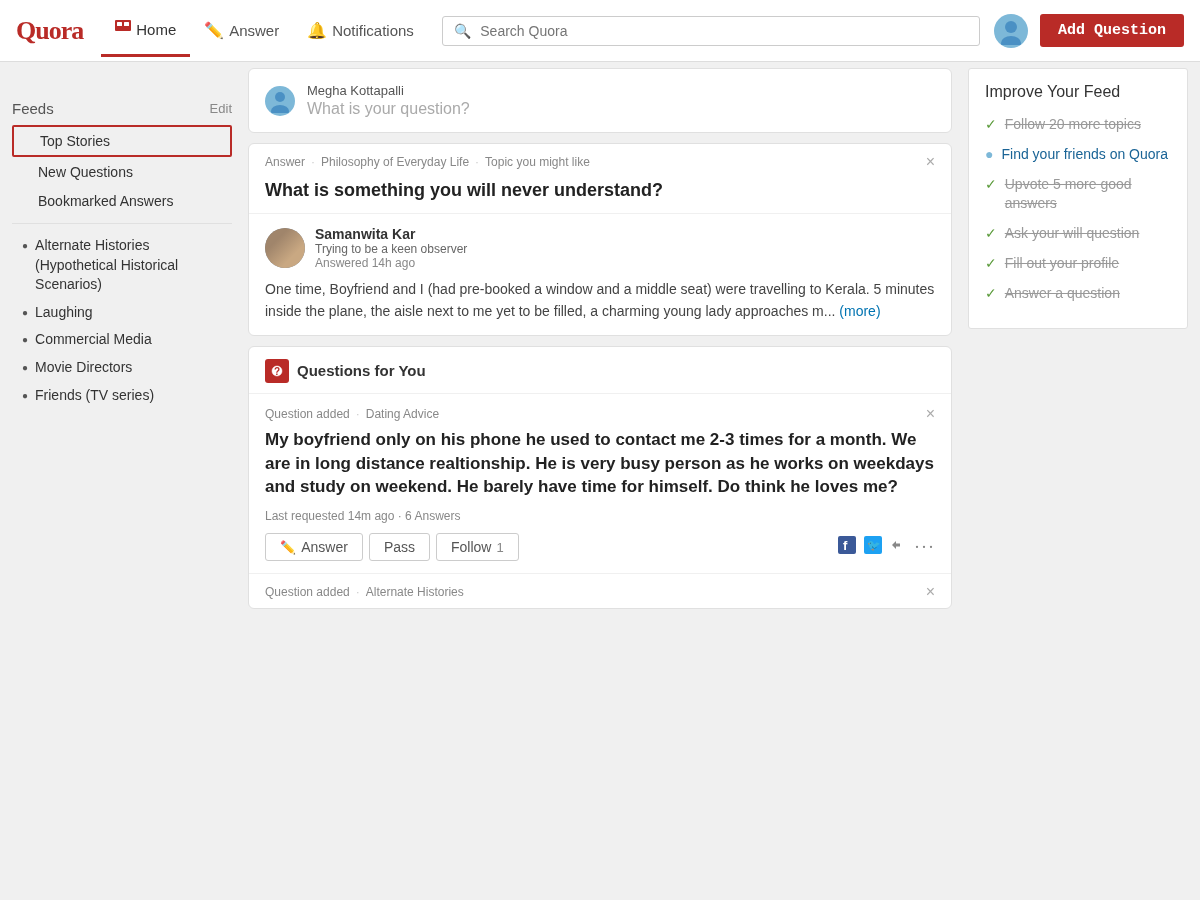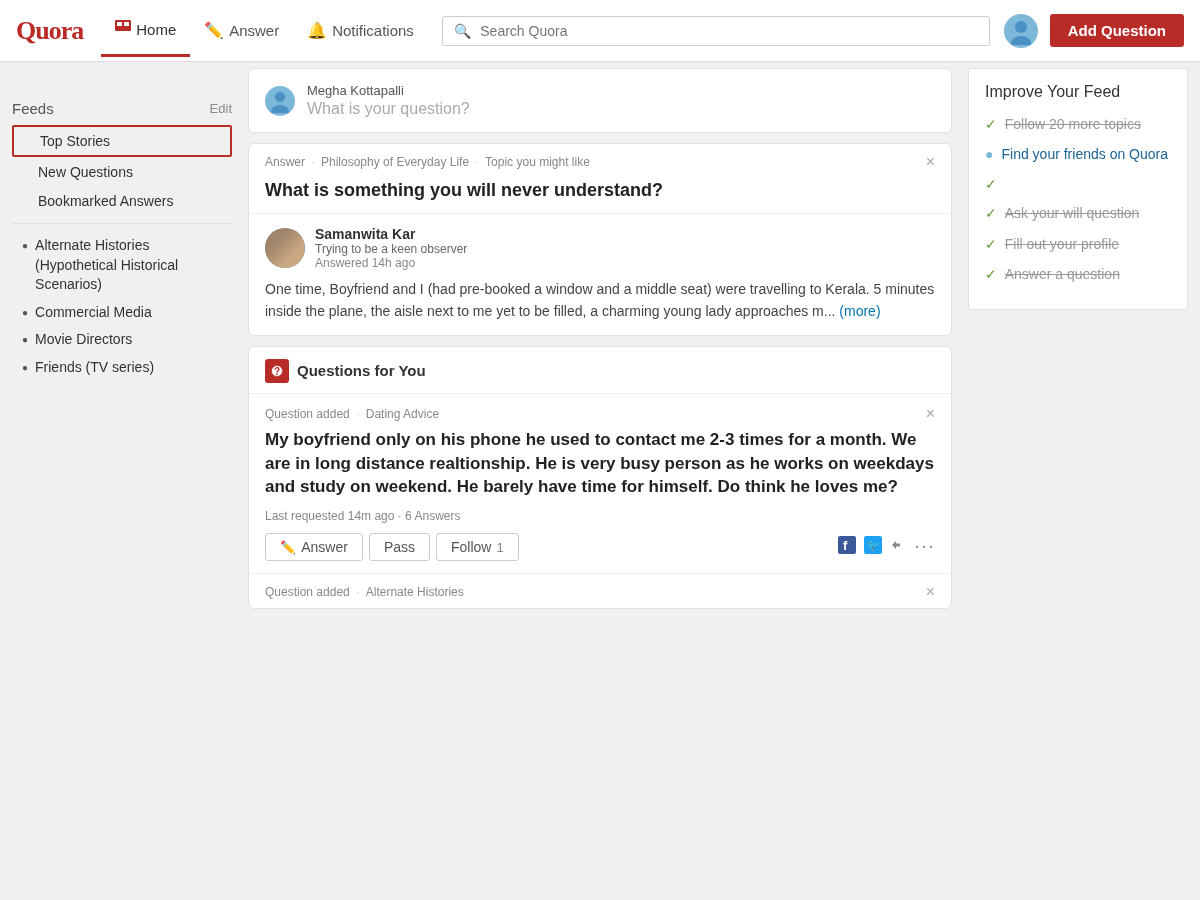--- a/index.html
+++ b/index.html
@@ -76,21 +76,21 @@
       overflow: hidden;
     }
     .avatar-circle svg { width: 28px; height: 28px; }
     .add-question-btn {
       background: #b92b27;
       color: #fff;
       border: none;
       border-radius: 3px;
       padding: 8px 18px;
       font-size: 15px;
-      font-family: Liberation Sans, sans-serif;
+      font-family: Liberation Mono, monospace;
       cursor: pointer;
       white-space: nowrap;
       font-weight: bold;
     }
 
     
     .page-body {
       margin-top: 52px;
       display: flex;
       max-width: 1200px;
@@ -434,20 +434,23 @@
       <span>New Questions</span>
     </div>
     <div class="sidebar-item">
       <span>Bookmarked Answers</span>
     </div>
 
     <hr class="sidebar-divider">
 
     <div class="sidebar-topic">
       <span>Alternate Histories (Hypothetical Historical Scenarios)</span>
+    </div>
+    <div class="sidebar-topic">
+      <span>Laughing</span>
     </div>
     <div class="sidebar-topic">
       <span>Commercial Media</span>
     </div>
     <div class="sidebar-topic">
       <span>Movie Directors</span>
     </div>
     <div class="sidebar-topic">
       <span>Friends (TV series)</span>
     </div>
@@ -582,20 +585,21 @@
         <span class="feed-item-text">Follow 20 more topics</span>
       </div>
 
       <div class="feed-item">
         <span class="feed-check" style="color:#7db8d8">●</span>
         <span class="feed-item-link">Find your friends on Quora</span>
       </div>
 
       <div class="feed-item">
         <span class="feed-check">✓</span>
+        <span class="feed-item-text">Upvote 5 more good answers</span>
       </div>
 
       <div class="feed-item">
         <span class="feed-check">✓</span>
         <span class="feed-item-text">Ask your will question</span>
       </div>
 
       <div class="feed-item">
         <span class="feed-check">✓</span>
         <span class="feed-item-text">Fill out your profile</span>

